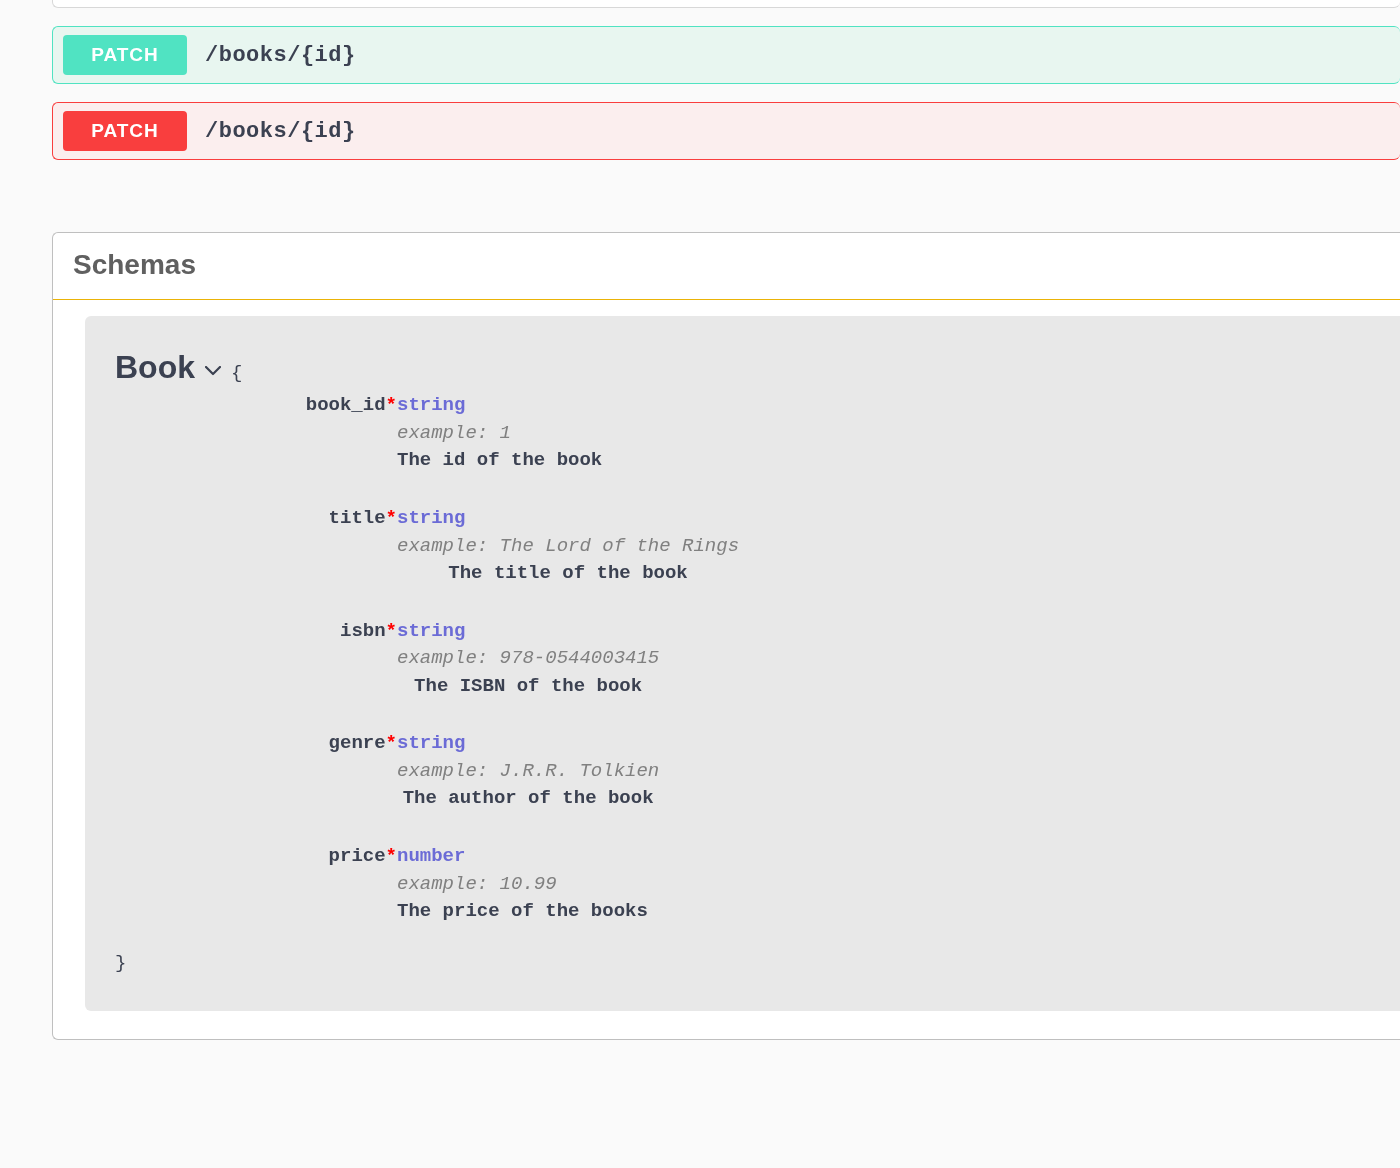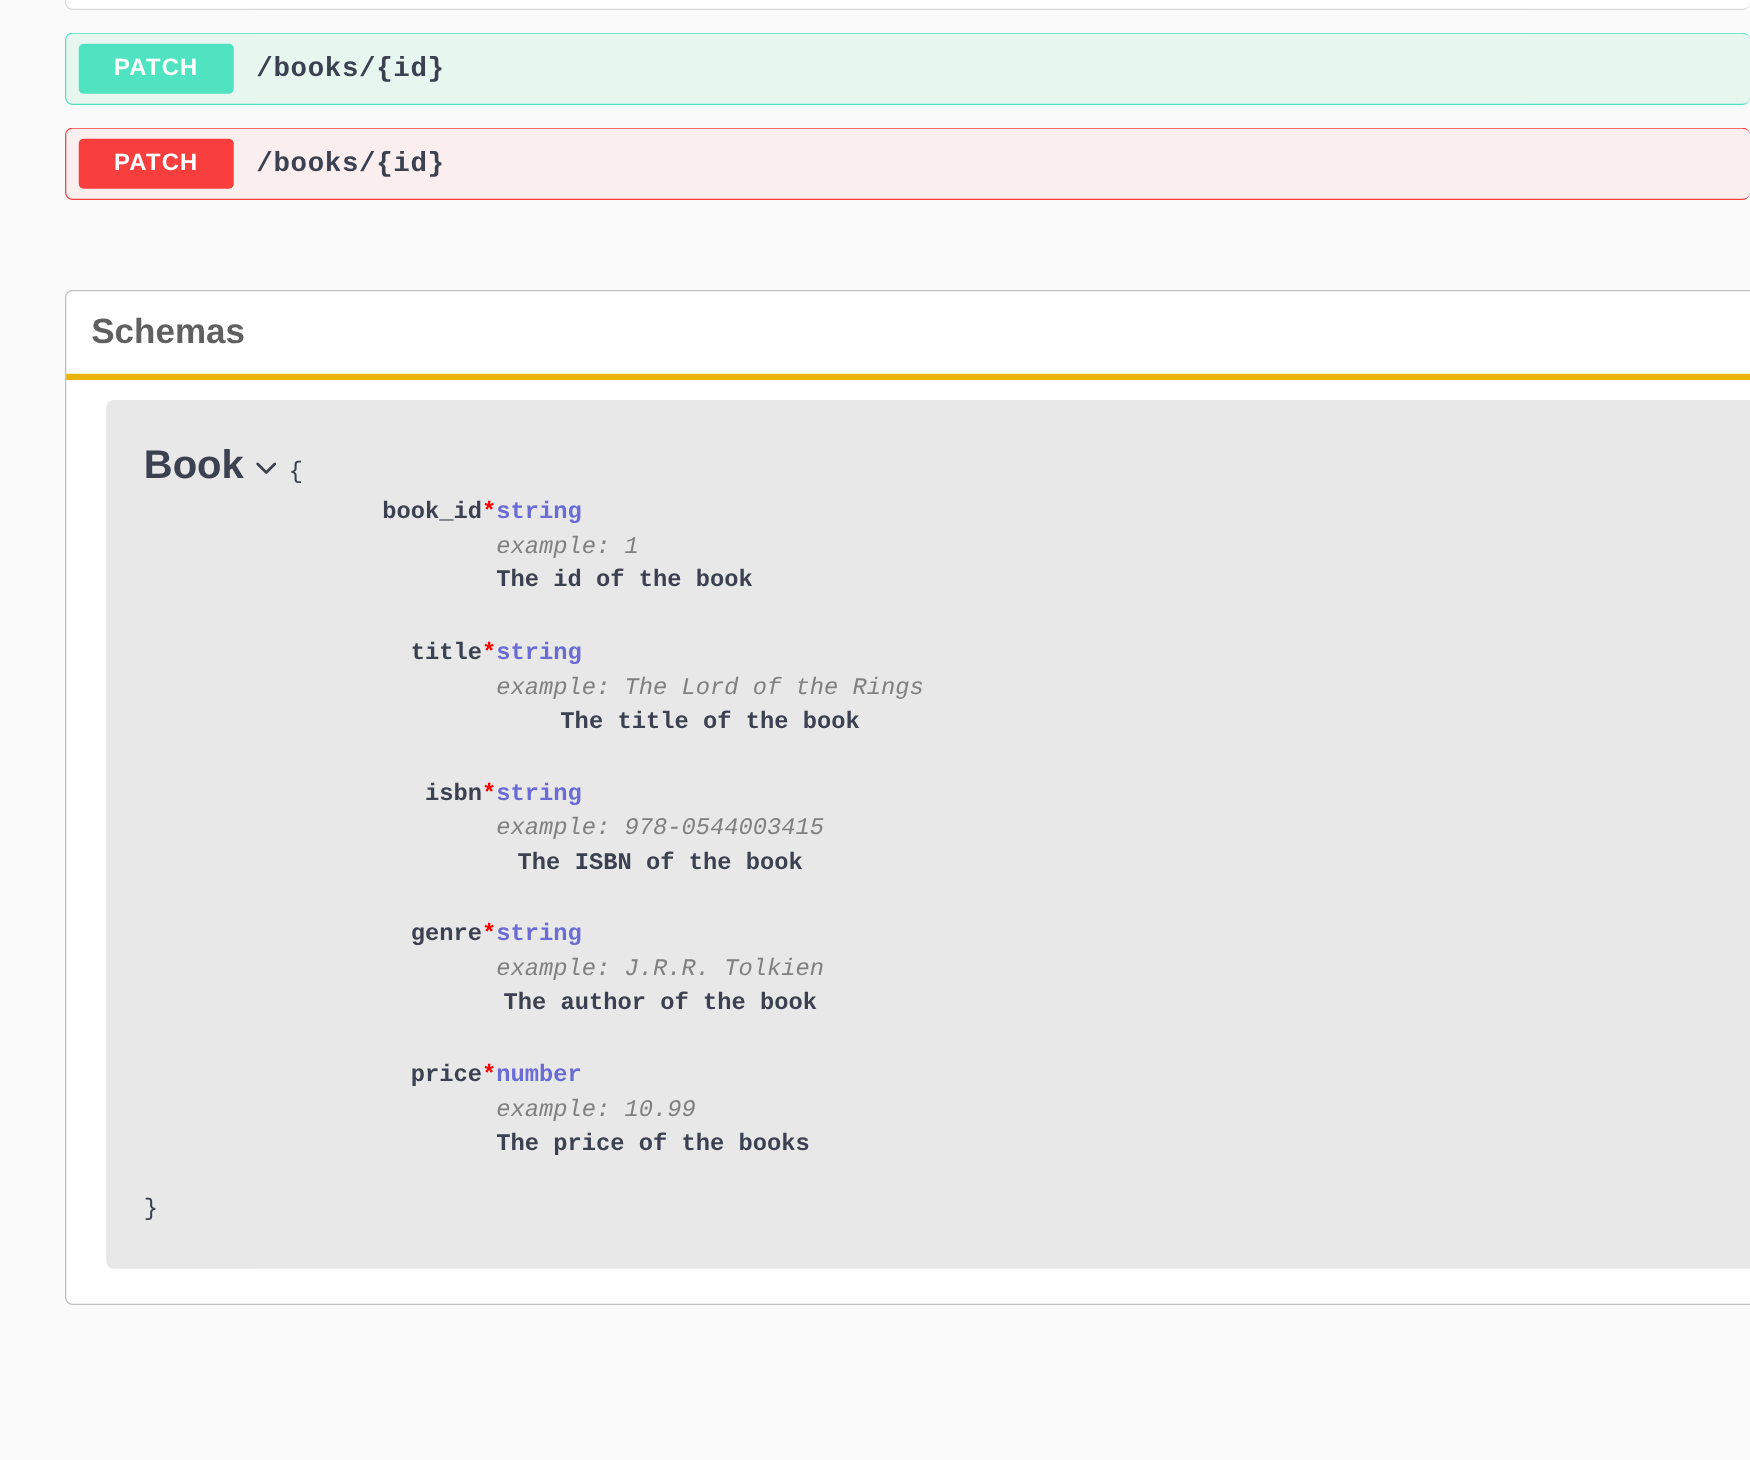--- a/index.html
+++ b/index.html
@@ -80,21 +80,21 @@
   .schemas-wrap {
     margin-top: 72px;
     border: 1px solid #bfbfbf;
     border-right: none;
     border-radius: 6px 0 0 6px;
     background: #fff;
   }
 
   .schemas-header {
     padding: 16px 20px 18px 20px;
-    border-bottom: 5px solid #eab308;
+    border-bottom: 1px solid #eab308;
   }
 
   .schemas-title {
     font-size: 28px;
     font-weight: 700;
     color: #606060;
     margin: 0;
   }
 
   .schemas-body {

